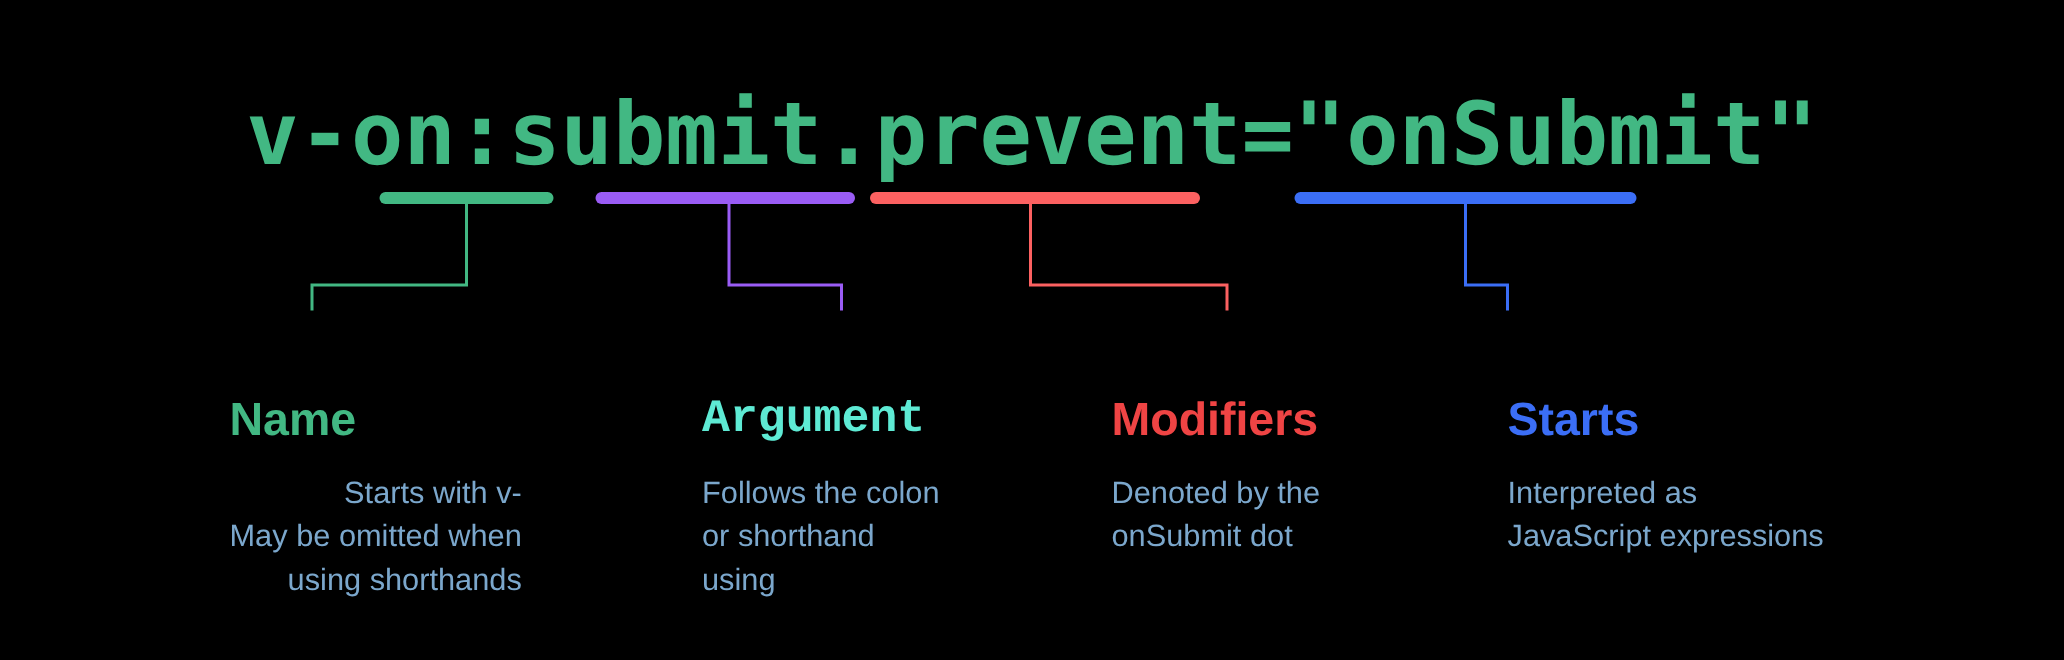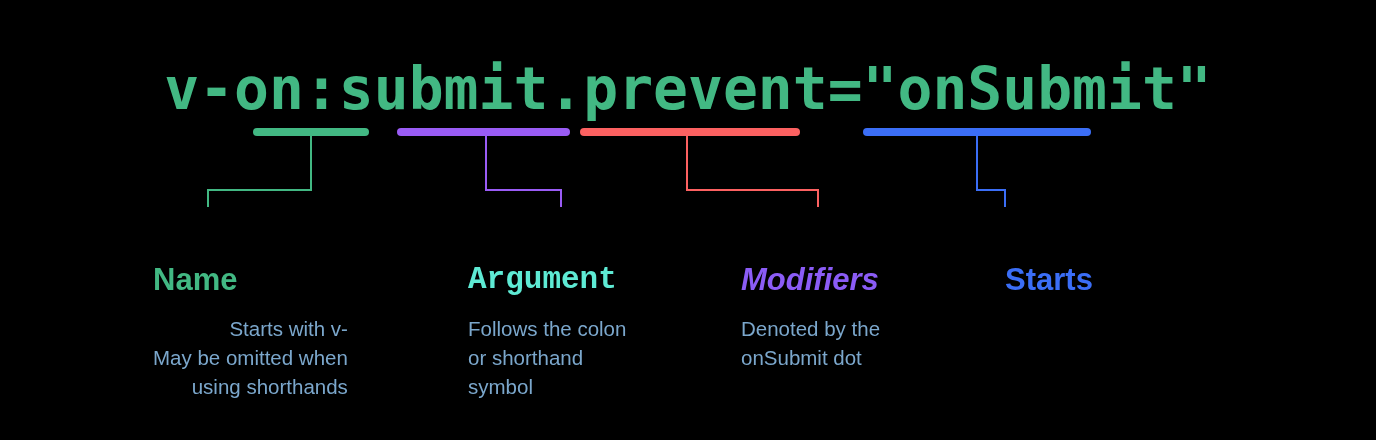--- a/index.html
+++ b/index.html
@@ -99,25 +99,27 @@
       <div class="column" style="left: 153px;">
         <div class="col-title" style="color: rgb(66, 184, 131);">Name</div>
         <div class="col-desc" style="color: rgb(123, 167, 204); text-align: right;">Starts with v-
 May be omitted when
 using shorthands</div>
       </div>
       <div class="column" style="left: 468px;">
         <div class="col-title" style="color: #5eead4; font-family: Liberation Mono, monospace;">Argument</div>
         <div class="col-desc" style="color: rgb(123, 167, 204);">Follows the colon
 or shorthand
-symbol</div>
+using</div>
       </div>
       <div class="column" style="left: 741px;">
-        <div class="col-title" style="color: #8b5cf6; font-style: italic;">Modifiers</div>
+        <div class="col-title" style="color: #ef4444;">Modifiers</div>
         <div class="col-desc" style="color: rgb(123, 167, 204);">Denoted by the
 onSubmit dot</div>
       </div>
       <div class="column" style="left: 1005px;">
         <div class="col-title" style="color: rgb(59, 110, 246);">Starts</div>
+        <div class="col-desc" style="color: rgb(123, 167, 204);">Interpreted as
+JavaScript expressions</div>
       </div>
     </div>
 
 </div>
 
 </body></html>

